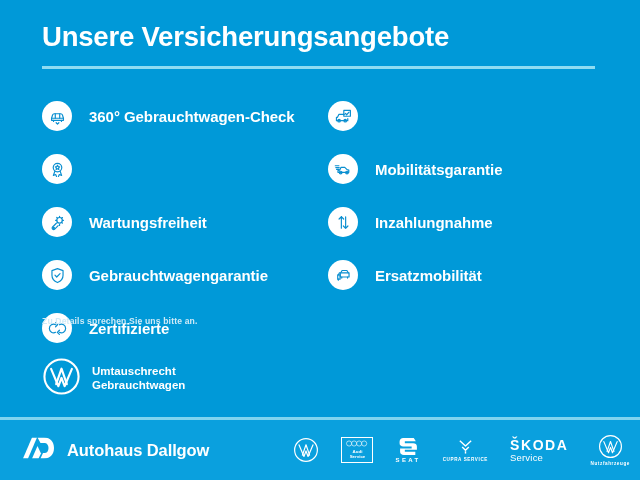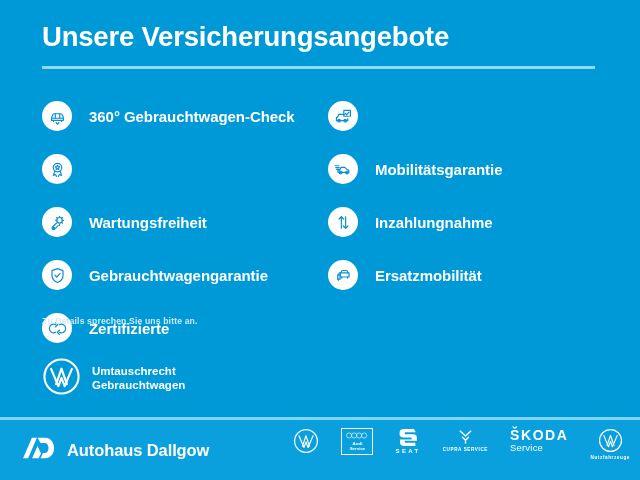--- a/index.html
+++ b/index.html
@@ -129,21 +129,21 @@
     right: 10px; top: 0;
     height: 60px;
     display: flex;
     align-items: center;
     gap: 22px;
   }
   .brand {
     display: flex;
     flex-direction: column;
     align-items: center;
-    justify-content: flex-start;
+    justify-content: center;
     height: 44px;
   }
   .brand-caption {
     font-size: 4.6px;
     font-weight: 700;
     color: #ffffff;
     letter-spacing: 0.6px;
     margin-top: 2px;
     text-align: center;
     white-space: nowrap;

